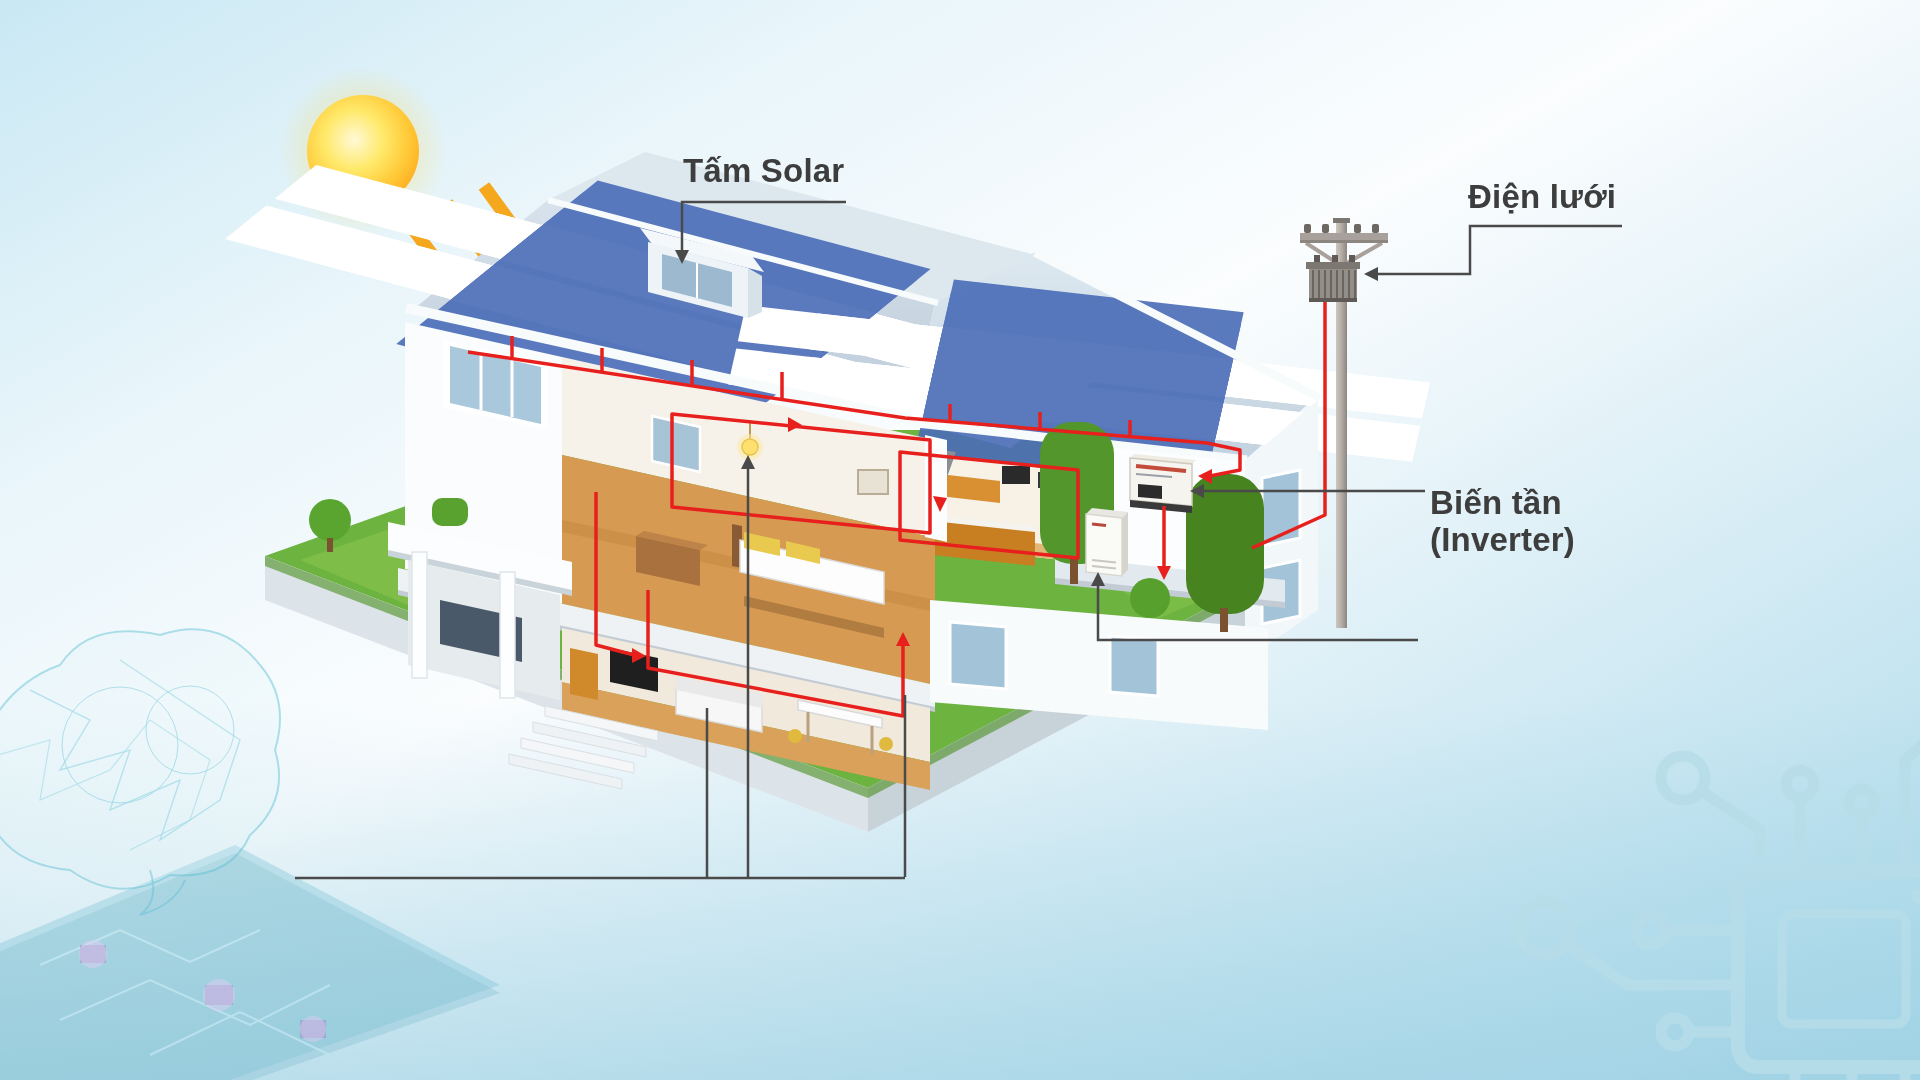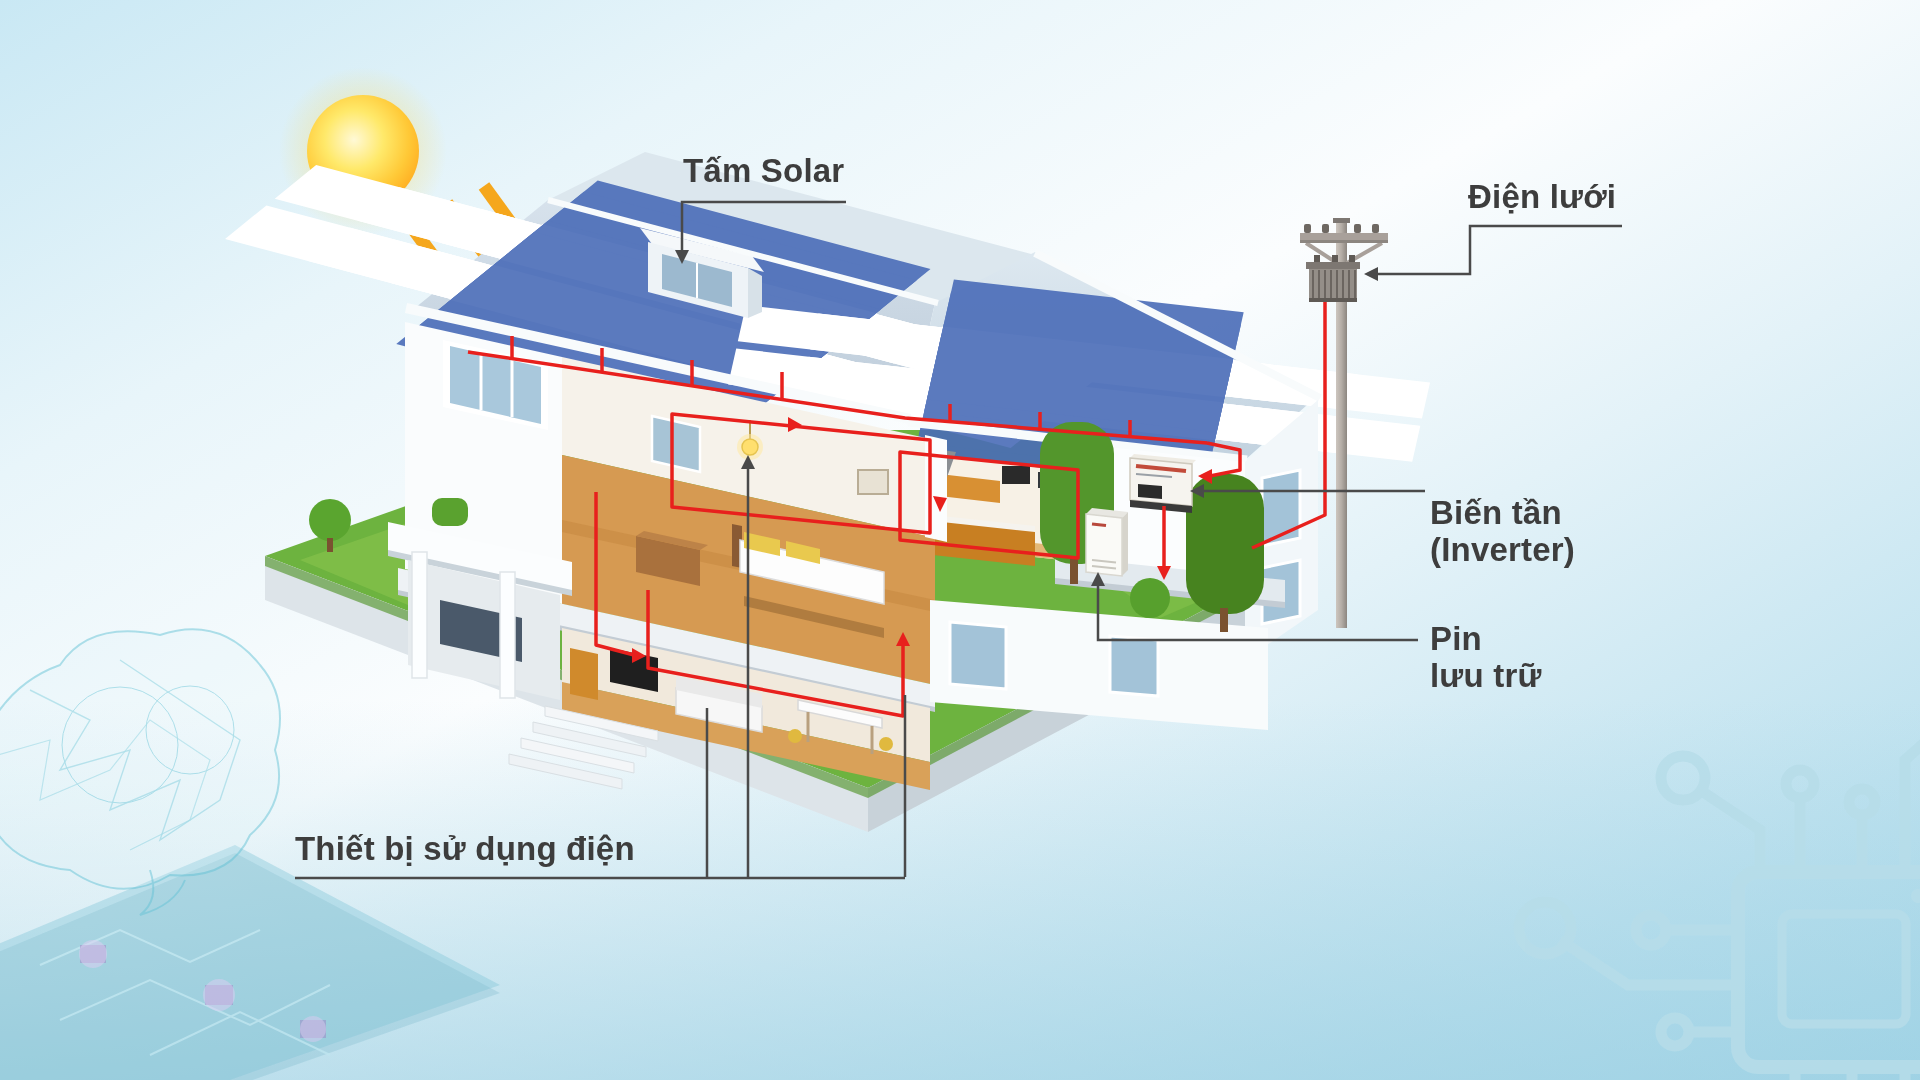--- a/index.html
+++ b/index.html
@@ -405,25 +405,18 @@
   <polygon points="741,469 755,469 748,455"></polygon>
 </g>
 </svg>
 
 <div class="lbl" style="left:683px;top:152px;">
   <span>Tấm Solar</span>
 </div>
 <div class="lbl" style="left:1468px;top:178px;text-align:center;">
   <span>Điện lưới</span>
 </div>
-<div class="lbl" style="left:1430px;top:494px;">
+<div class="lbl" style="left:1430px;top:484px;">
   <div>Biến tần</div>
   <div>(Inverter)</div>
 </div>
-<div class="lbl" style="left:1430px;top:620px;">
-  <div>Pin</div>
-  <div>lưu trữ</div>
+
 </div>
-<div class="lbl" style="left:295px;top:830px;">
-  <span>Thiết bị sử dụng điện</span>
-</div>
-
-</div>
 
 </body></html>

